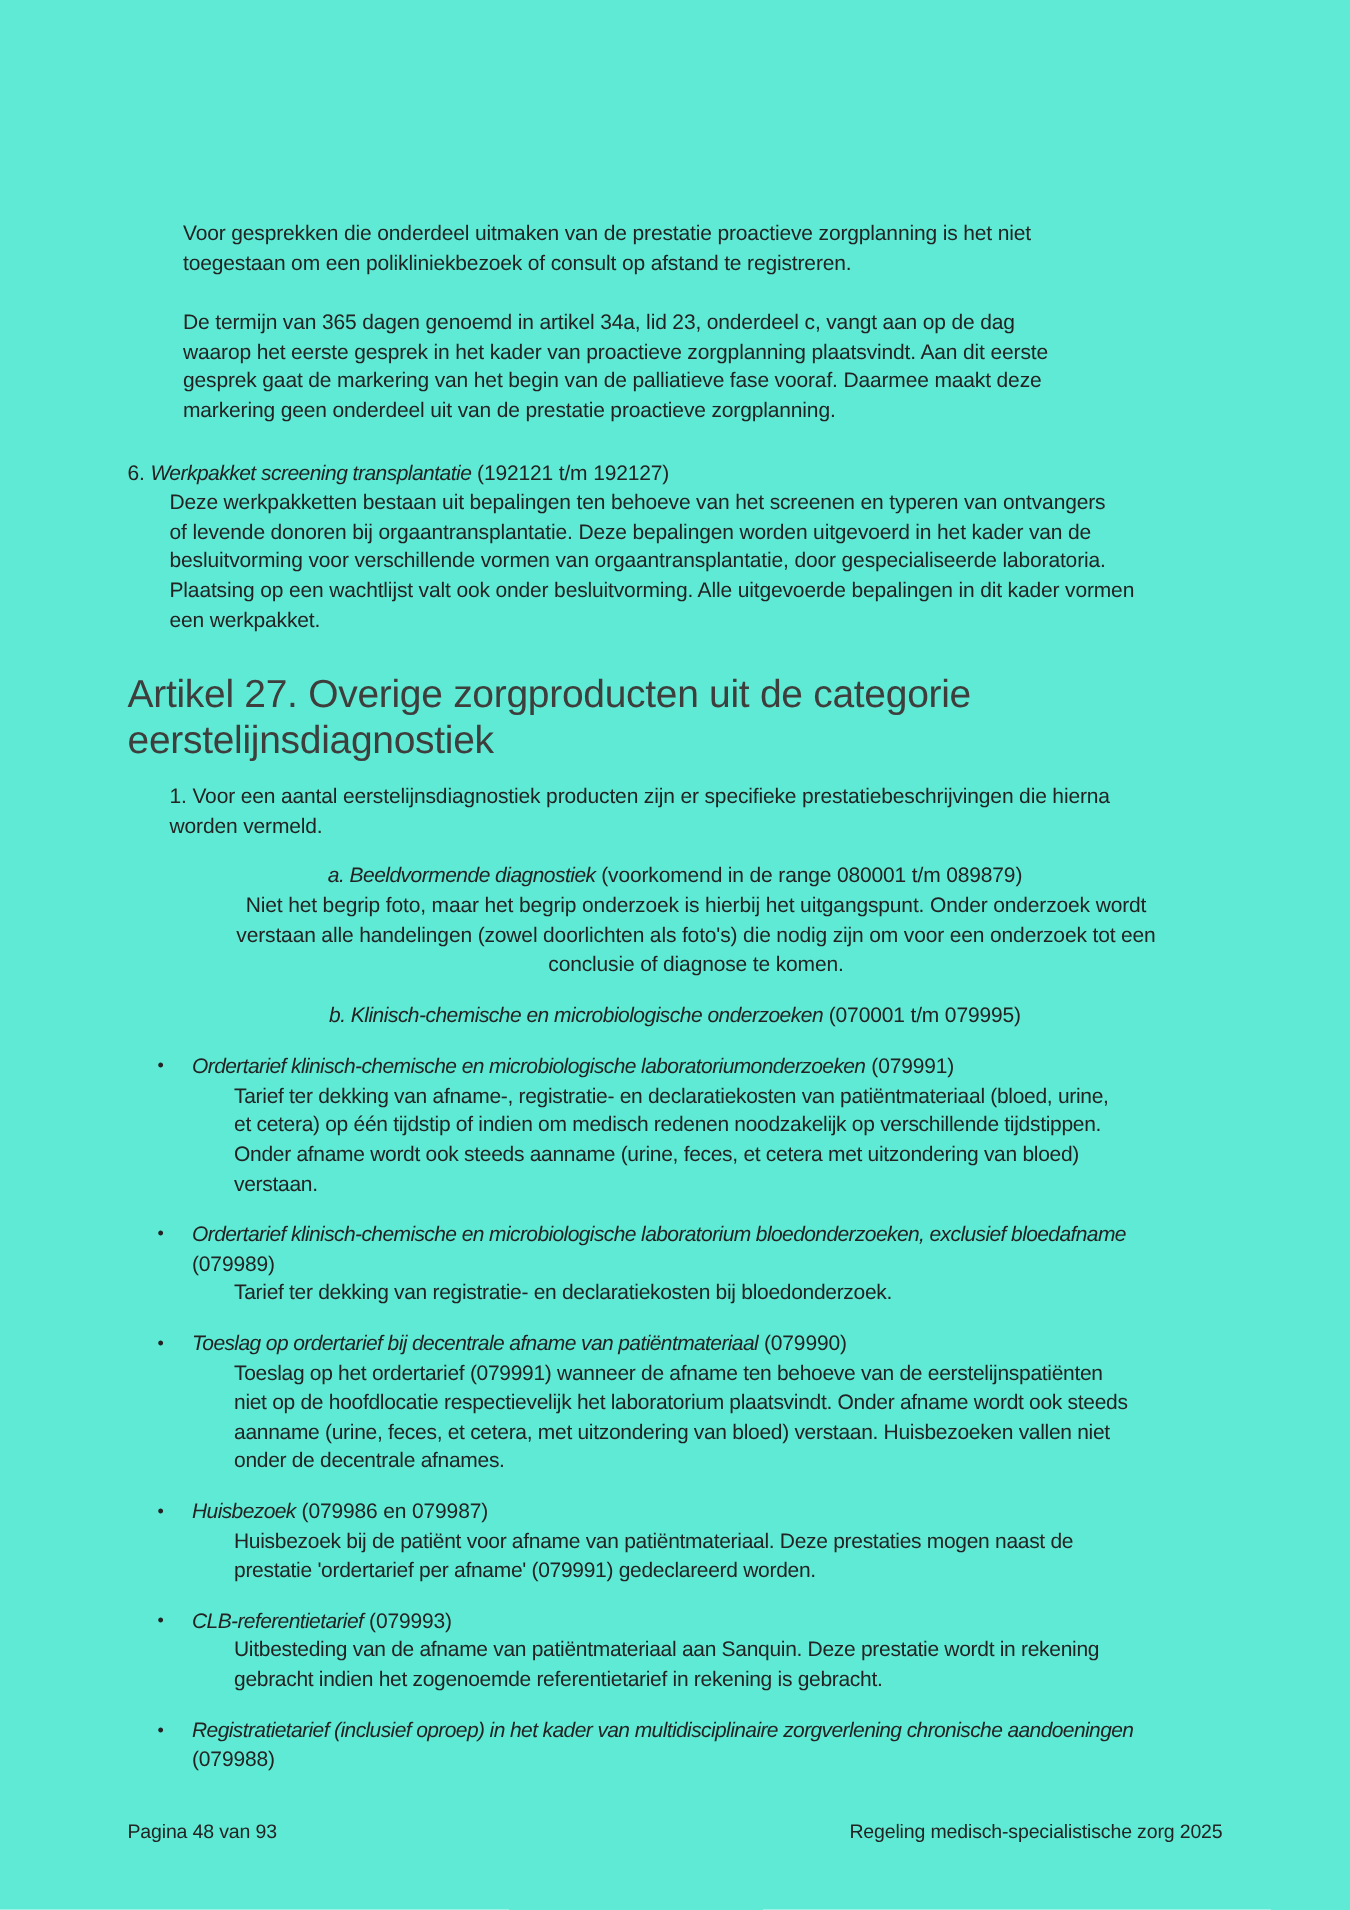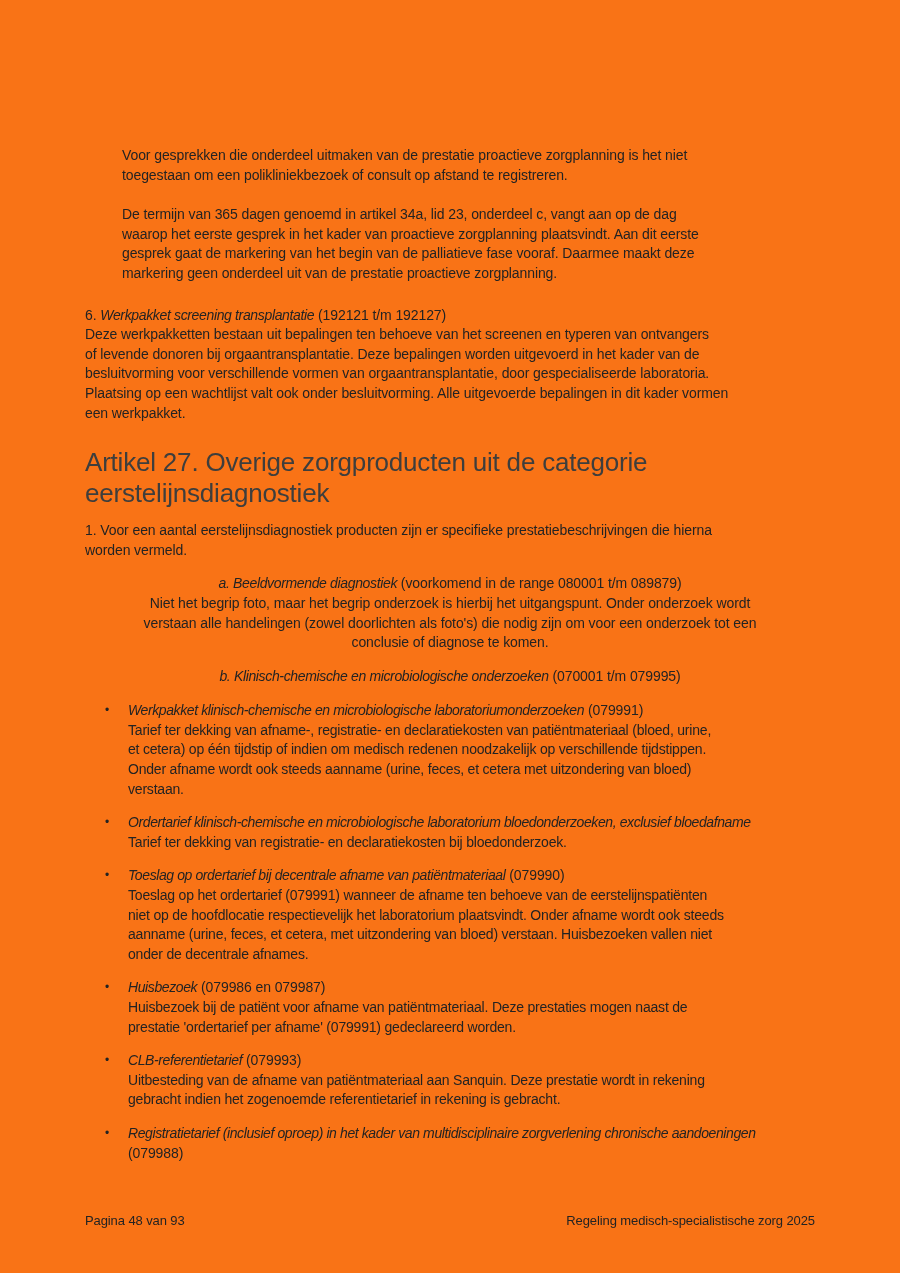--- a/index.html
+++ b/index.html
@@ -6,31 +6,32 @@
   html, body { background: #ffffff; }
   body {
     width: 900px; height: 1273px;
     font-family: "Liberation Sans", "DejaVu Sans", sans-serif;
     color: #232323;
     position: relative;
     overflow: hidden;
   }
   .page {
     position: absolute; inset: 0;
-    background: #f97316;
+    background: #5eead4;
   }
   .content {
     position: absolute;
     top: 146px; left: 85px; right: 85px;
   }
   .para, .li-body, .block-body {
     font-size: 14px;
     line-height: 19.6px;
     letter-spacing: -0.1px;
     white-space: pre-line;
+    margin-left: 28px;
   }
   .indent { margin-left: 37px; }
   .mb20 { margin-bottom: 20px; }
   .mb22 { margin-bottom: 22px; }
   .section6 { margin-bottom: 24px; }
   .inline-head {
     font-size: 14px; line-height: 19.6px; letter-spacing: -0.1px;
   }
   .inline-head .it, .li-title {
     font-style: italic;
@@ -106,29 +107,29 @@
 conclusie of diagnose te komen.</div>
     </div>
 
     <div class="item-block">
       <div class="inline-head"><span class="it">b. Klinisch-chemische en microbiologische onderzoeken</span> <span>(070001 t/m 079995)</span></div>
     </div>
 
     <ul class="bullets">
       <li>
         <span class="bullet-marker">•</span>
-        <div><span class="li-title">Werkpakket klinisch-chemische en microbiologische laboratoriumonderzoeken</span> <span class="li-code">(079991)</span></div>
+        <div><span class="li-title">Ordertarief klinisch-chemische en microbiologische laboratoriumonderzoeken</span> <span class="li-code">(079991)</span></div>
         <div class="li-body">Tarief ter dekking van afname-, registratie- en declaratiekosten van patiëntmateriaal (bloed, urine,
 et cetera) op één tijdstip of indien om medisch redenen noodzakelijk op verschillende tijdstippen.
 Onder afname wordt ook steeds aanname (urine, feces, et cetera met uitzondering van bloed)
 verstaan.</div>
       </li>
       <li class="code-newline">
         <span class="bullet-marker">•</span>
-        <div><span class="li-title">Ordertarief klinisch-chemische en microbiologische laboratorium bloedonderzoeken, exclusief bloedafname</span> </div>
+        <div><span class="li-title">Ordertarief klinisch-chemische en microbiologische laboratorium bloedonderzoeken, exclusief bloedafname</span> <span class="li-code">(079989)</span></div>
         <div class="li-body">Tarief ter dekking van registratie- en declaratiekosten bij bloedonderzoek.</div>
       </li>
       <li>
         <span class="bullet-marker">•</span>
         <div><span class="li-title">Toeslag op ordertarief bij decentrale afname van patiëntmateriaal</span> <span class="li-code">(079990)</span></div>
         <div class="li-body">Toeslag op het ordertarief (079991) wanneer de afname ten behoeve van de eerstelijnspatiënten
 niet op de hoofdlocatie respectievelijk het laboratorium plaatsvindt. Onder afname wordt ook steeds
 aanname (urine, feces, et cetera, met uitzondering van bloed) verstaan. Huisbezoeken vallen niet
 onder de decentrale afnames.</div>
       </li>

